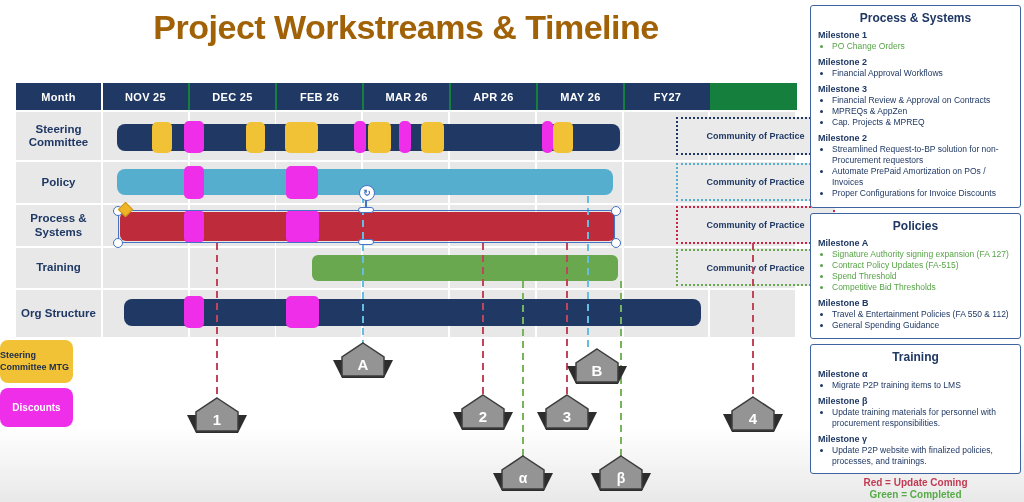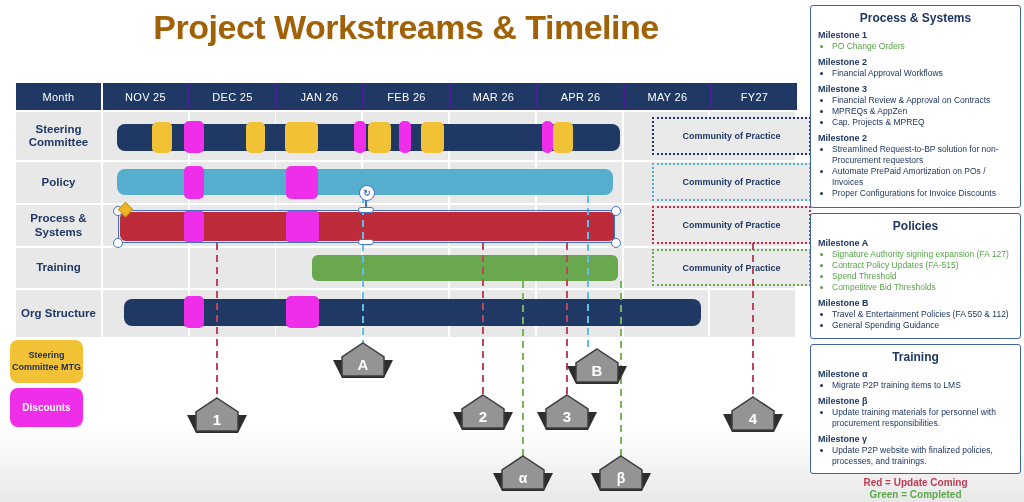--- a/index.html
+++ b/index.html
@@ -10,31 +10,31 @@
 
   
   .title{position:absolute;left:16px;top:8px;width:780px;text-align:center;
          font-size:34px;font-weight:bold;color:#a16207;letter-spacing:-0.5px;z-index:2;}
 
   
   .gantt{position:absolute;left:16px;top:83px;width:781px;height:254px;z-index:1;
          display:grid;grid-template-columns:85px 1fr;grid-template-rows:27px 48px 41px 41px 40px 47px;
          gap:2px;background:#fff;}
   .hcell{background:#1f3864;color:#fff;display:flex;align-items:center;justify-content:center;
-         font-weight:normal;font-size:11px;letter-spacing:.3px;}
-  .hmonths{display:grid;grid-template-columns:repeat(8,1fr);gap:2px;background:#4c1d95;}
+         font-weight:bold;font-size:11px;letter-spacing:.3px;}
+  .hmonths{display:grid;grid-template-columns:repeat(8,1fr);gap:2px;background:#15803d;}
   .lcell{background:#e8e8e8;color:#1f3864;display:flex;align-items:center;justify-content:center;
          font-weight:bold;font-size:11.5px;text-align:center;line-height:1.15;padding:8px 4px;}
   .tcell{background:#e8e8e8;
          background-image:repeating-linear-gradient(90deg,#e8e8e8 0 84.75px,#ffffff 84.75px 86.75px);}
 
   
   .bar{position:absolute;border-radius:8px;z-index:3;}
   .seg{position:absolute;border-radius:5px;z-index:4;}
-  .cop{position:absolute;left:652px;width:159px;background:#eaeaea;z-index:2;
+  .cop{position:absolute;left:676px;width:159px;background:#eaeaea;z-index:2;
        display:flex;align-items:center;justify-content:center;
        font-size:9px;font-weight:bold;color:#1f3864;box-sizing:border-box;}
   .line{position:absolute;width:2px;z-index:5;}
   .line.red  {background:repeating-linear-gradient(180deg,#c0455a 0 7px,transparent 7px 12px);}
   .line.blue {background:repeating-linear-gradient(180deg,#66bde4 0 7px,transparent 7px 12px);}
   .line.green{background:repeating-linear-gradient(180deg,#77b55a 0 7px,transparent 7px 12px);}
 
   
   .sel-rect{position:absolute;left:118px;top:210px;width:497px;height:33px;
             border:1.5px solid #4472c4;box-sizing:border-box;z-index:6;background:transparent;}
@@ -45,22 +45,22 @@
        background:#fff;border:1.5px solid #4472c4;color:#4472c4;z-index:7;
        display:flex;align-items:center;justify-content:center;font-size:9px;font-weight:bold;}
   .rot-stem{position:absolute;left:365px;top:199px;width:1.5px;height:10px;background:#4472c4;z-index:6;}
   .adj-diamond{position:absolute;left:120px;top:204px;width:9px;height:9px;background:#f0b429;
                border:1px solid #c99a1d;transform:rotate(45deg);z-index:8;}
 
   
   .marker{position:absolute;width:64px;height:40px;z-index:8;}
 
   
-  .chip{position:absolute;left:10px;border-radius:8px;display:flex;align-items:center;justify-content:center;
-        text-align:center;font-weight:bold;z-index:2;}
+  .chip{position:absolute;left:0;border-radius:8px;display:flex;align-items:center;justify-content:center;
+        font-weight:bold;z-index:2;}
   .chip.yellow{top:340px;width:73px;height:43px;background:#f2c236;color:#1a2b4a;font-size:9px;line-height:1.25;}
   .chip.magenta{top:388px;width:73px;height:39px;background:#ee2ee8;color:#fff;font-size:10px;}
 
   
   .panel{position:absolute;left:810px;width:211px;background:#fff;border:1.5px solid #3f62a0;
          border-radius:3px;box-sizing:border-box;padding:5px 7px;z-index:2;color:#1f3864;}
   .panel h3{margin:0 0 2px 0;text-align:center;font-size:12px;color:#1f3864;}
   .ms{margin-top:5px;}
   .ms .mh{font-size:9px;font-weight:bold;}
   .ms ul{margin:1px 0 0 0;padding-left:14px;}
@@ -77,21 +77,20 @@
 <div class="stage">
   <div class="floor"></div>
 
   <div class="title">Project Workstreams &amp; Timeline</div>
 
   <div class="gantt">
     <div class="hcell">Month</div>
     <div class="hmonths">
       <div class="hcell">NOV 25</div>
       <div class="hcell">DEC 25</div>
-      <div class="hcell">JAN 26</div>
       <div class="hcell">FEB 26</div>
       <div class="hcell">MAR 26</div>
       <div class="hcell">APR 26</div>
       <div class="hcell">MAY 26</div>
       <div class="hcell">FY27</div>
     </div>
     <div class="lcell">Steering Committee</div>
     <div class="tcell"></div>
     <div class="lcell">Policy</div>
     <div class="tcell"></div>

